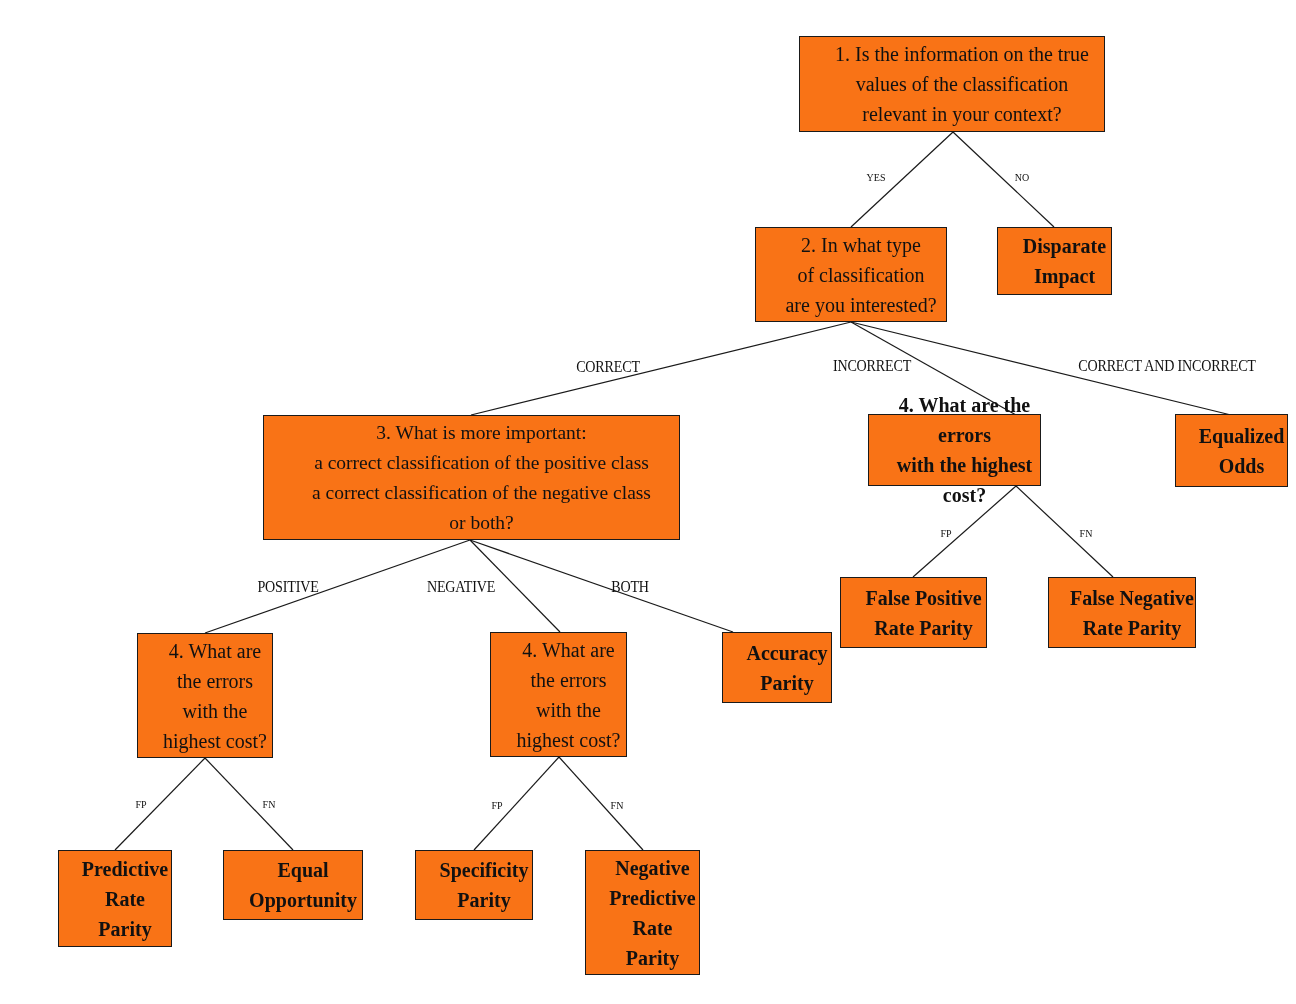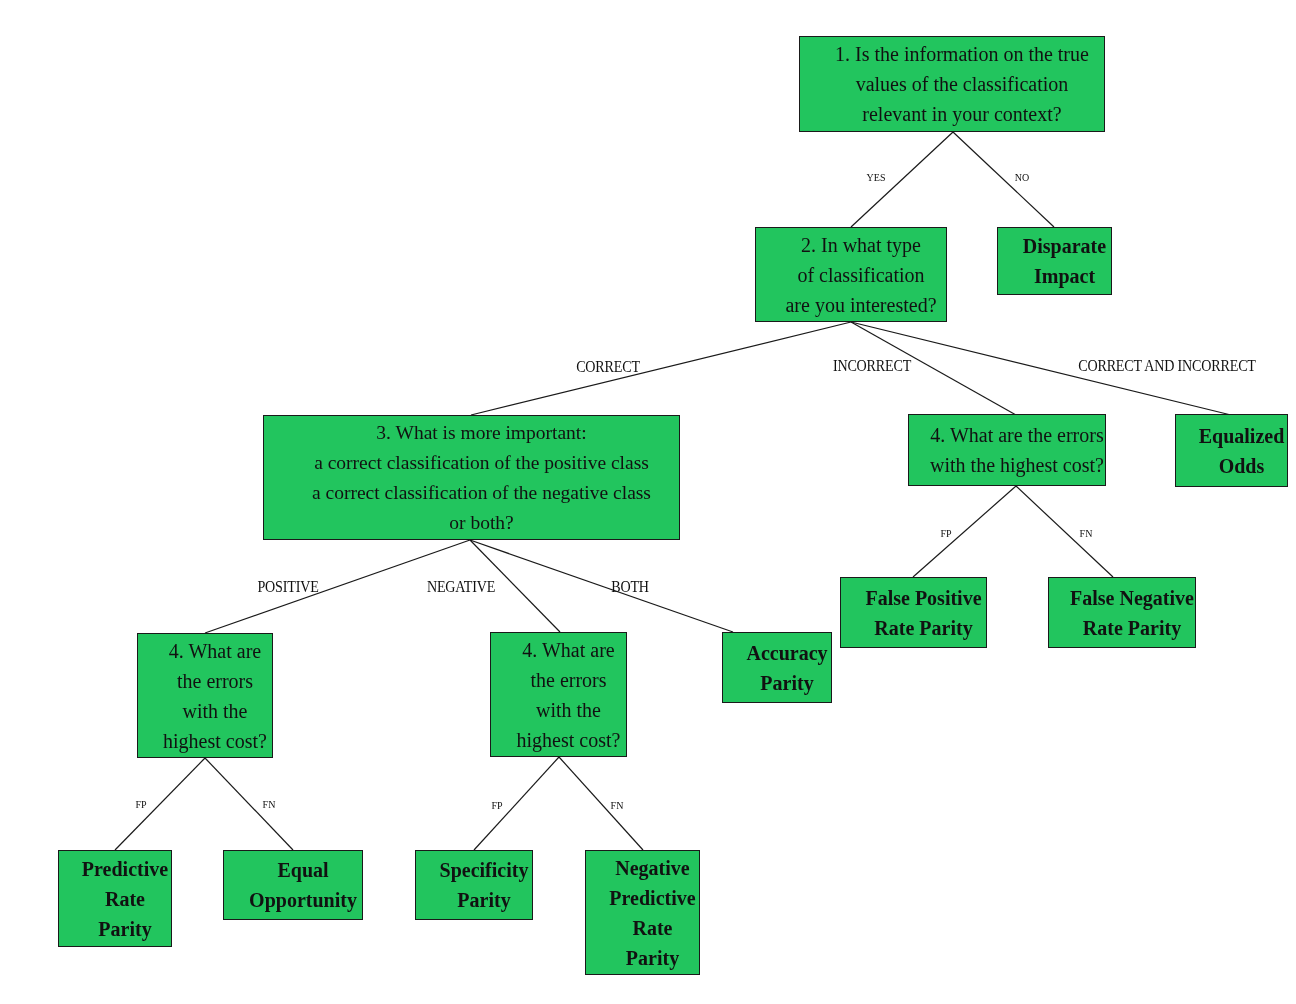--- a/index.html
+++ b/index.html
@@ -8,21 +8,21 @@
     width:1296px;height:1004px;
     font-family:"Liberation Serif", serif;
     color:#111111;
     overflow:hidden;
   }
   #edges{position:absolute;left:0;top:0;width:1296px;height:1004px;}
   #edges line{stroke:#1a1a1a;stroke-width:1.2;}
   .node{
     position:absolute;
     box-sizing:border-box;
-    background:#22c55e;
+    background:#f97316;
     border:1.5px solid #1a1a1a;
     display:flex;align-items:center;justify-content:center;
     text-align:center;
     white-space:pre-line;
     font-size:20px;line-height:30px;padding-left:20px;
   }
   .terminal{font-weight:bold;}
   .q3size{font-size:19.5px;}
   .edge-label{
     position:absolute;
@@ -30,21 +30,21 @@
     font-size:10px;
     white-space:nowrap;
     color:#111111;
   }
   .cond{transform:translate(-50%,-50%) scaleX(0.88);letter-spacing:-0.2px;font-size:16px;}
   
   .n-q1  {left:799px;top:36px; width:306px;height:96px;}
   .n-q2  {left:755px;top:227px;width:192px;height:95px;}
   .n-di  {left:997px;top:227px;width:115px;height:68px;}
   .n-q3  {left:263px;top:415px;width:417px;height:125px;}
-  .n-q4r {left:908px;top:414px;width:198px;height:72px;}
+  .n-q4r {left:868px;top:414px;width:173px;height:72px;font-weight:bold;}
   .n-eq  {left:1175px;top:414px;width:113px;height:73px;}
   .n-q4l {left:137px;top:633px;width:136px;height:125px;}
   .n-q4m {left:490px;top:632px;width:137px;height:125px;}
   .n-acc {left:678px;top:632px;width:110px;height:71px;margin-left:44px;}
   .n-fprp{left:840px;top:577px;width:147px;height:71px;}
   .n-fnrp{left:1039px;top:577px;width:148px;height:71px;margin-left:9px;}
   .n-prp {left:58px; top:850px;width:114px;height:97px;}
   .n-eo  {left:223px;top:850px;width:140px;height:70px;}
   .n-sp  {left:415px;top:850px;width:118px;height:70px;text-align:center;}
   .n-nprp{left:585px;top:850px;width:115px;height:125px;}

